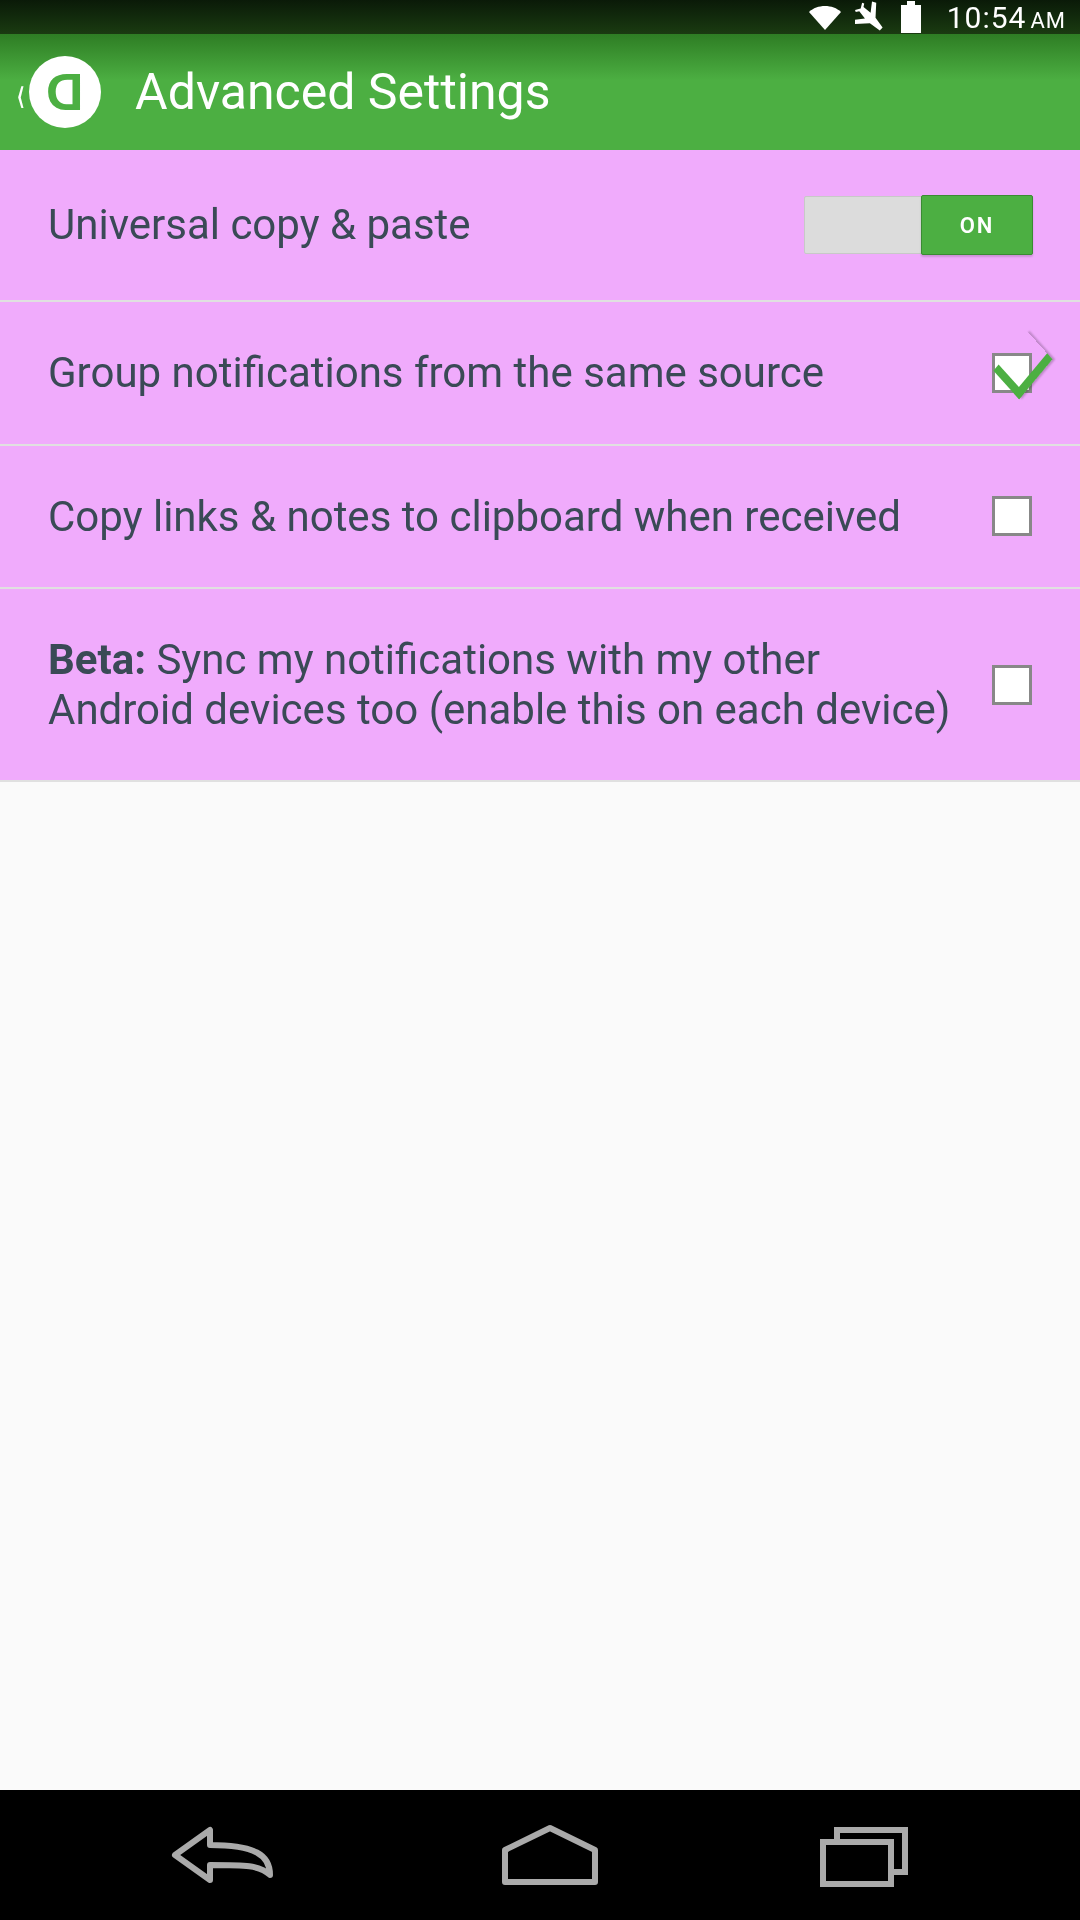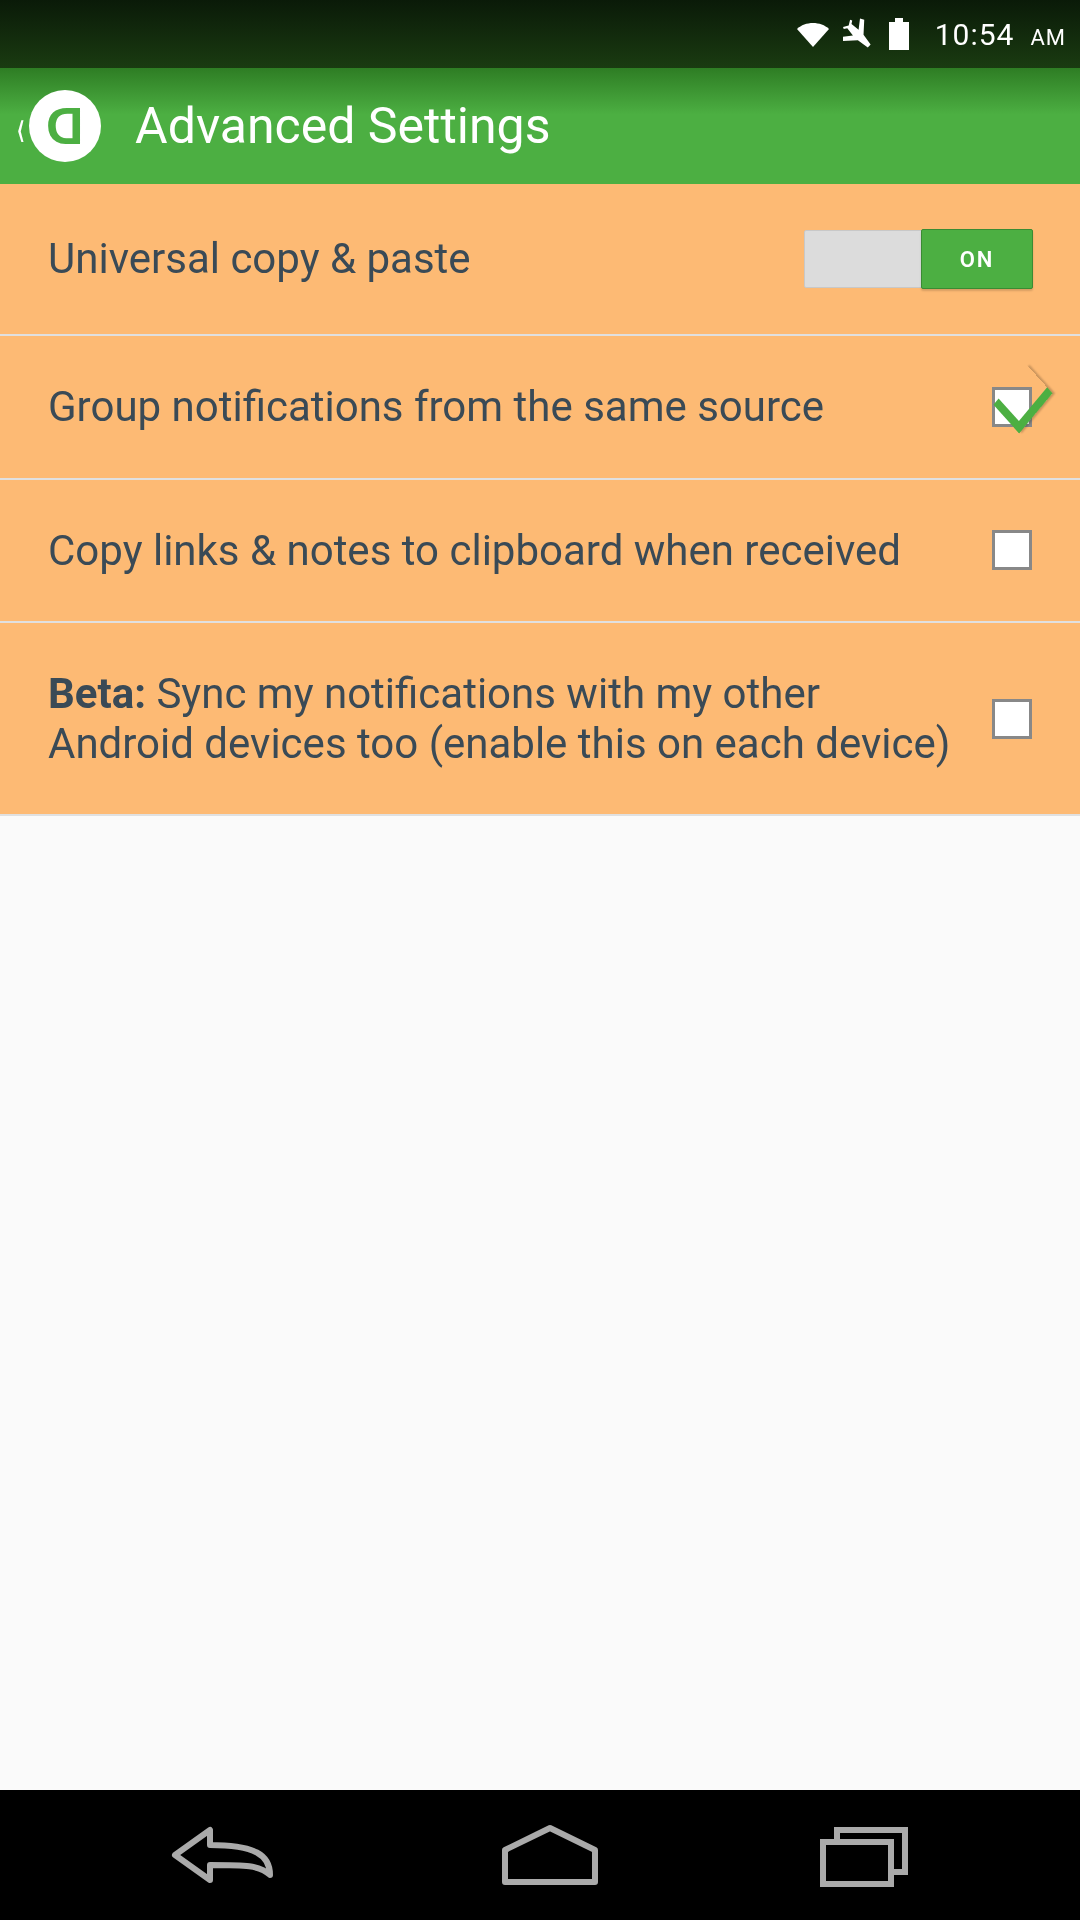--- a/index.html
+++ b/index.html
@@ -1,32 +1,32 @@
 <!DOCTYPE html>
 <html><head>
 <meta charset="utf-8">
 <style>
   * { margin: 0; padding: 0; box-sizing: border-box; }
   html, body { width: 1080px; height: 1920px; font-family: "Helvetica Neue", Roboto, Arial, sans-serif; background: #fafafa; overflow: hidden; }
 
   
   .status-bar {
-    height: 68px;
+    height: 34px;
     background: linear-gradient(to bottom, #0a1a08 0%, #1a3b11 100%);
     color: #fff;
     display: flex;
     align-items: center;
     justify-content: flex-end;
     padding: 15px 14px;
     font-size: 30px;
     font-weight: 400;
   }
   .status-bar .icons { display: flex; align-items: center; gap: 12px; }
   .status-bar .clock { margin-left: 14px; letter-spacing: 1px; display: flex; align-items: baseline; }
-  .status-bar .ampm { font-size: 22px; margin-left: 16px; }
+  .status-bar .ampm { font-size: 22px; margin-left: 4px; }
   .status-bar svg { display: block; }
 
   
   .app-bar {
     height: 116px;
     background: linear-gradient(to bottom, #2e7d24 0%, #4caf42 40%, #4caf42 100%);
     display: flex;
     align-items: center;
     padding-left: 14px;
     color: #fff;
@@ -48,21 +48,21 @@
     font-family: Arial, sans-serif;
     line-height: 1;
   }
   .app-bar .title {
     font-size: 50px;
     font-weight: 400;
     letter-spacing: 0px;
   }
 
   
-  .settings-list { background: #fdba74; }
+  .settings-list { background: #f0abfc; }
   .setting-row {
     display: flex;
     align-items: center;
     justify-content: space-between;
     padding: 46px 48px;
     border-bottom: 2px solid #e0e0e0;
   }
   .setting-row .label {
     font-size: 42px;
     color: #3a4a56;

